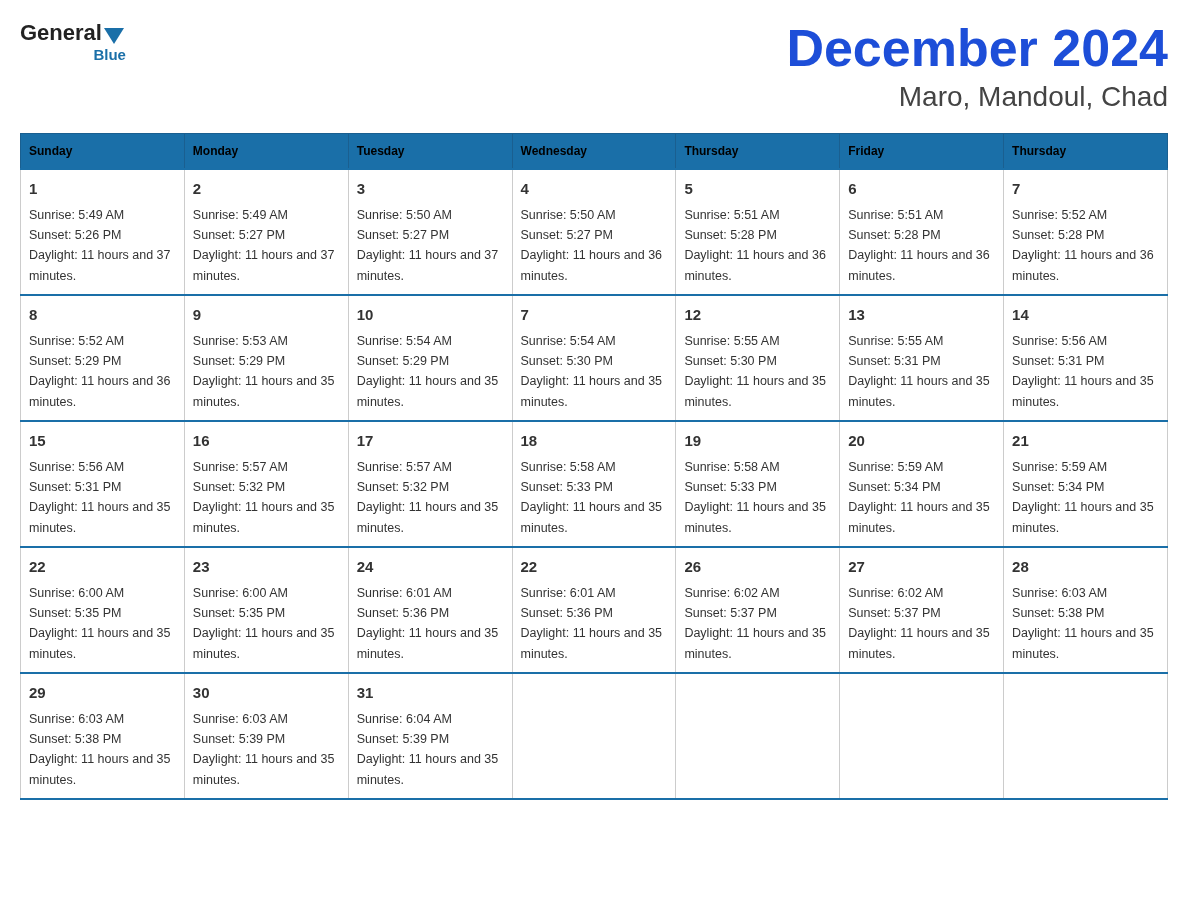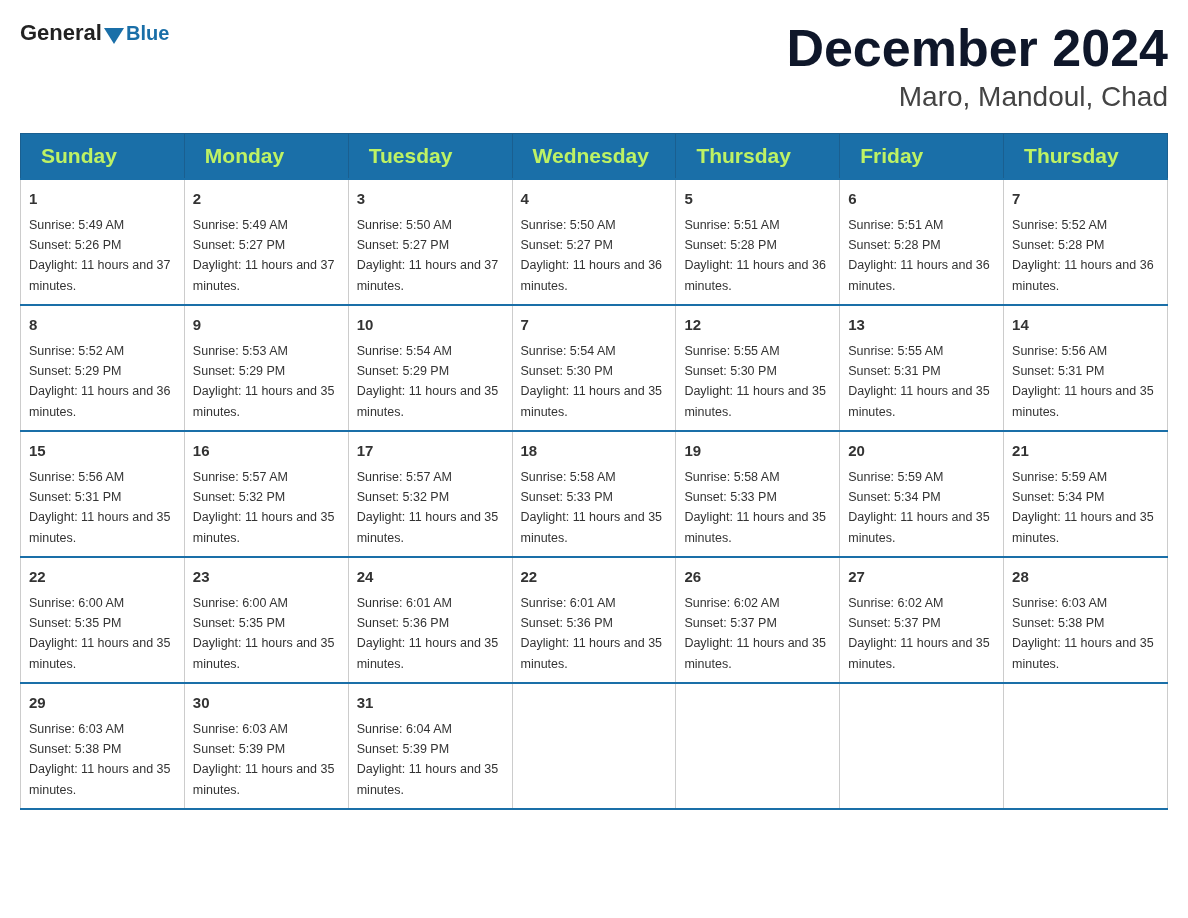--- a/index.html
+++ b/index.html
@@ -11,70 +11,70 @@
       min-height: 918px;
     }
     .header {
       display: flex;
       justify-content: space-between;
       align-items: flex-start;
       margin-bottom: 20px;
     }
     .logo {
       display: flex;
-      flex-direction: row;
-      align-items: center;
+      flex-direction: column;
+      align-items: flex-end;
     }
     .logo-text {
       display: flex;
       align-items: flex-end;
       font-size: 22px;
       font-weight: bold;
       color: #333;
     }
     .logo-general { color: #222; }
     .logo-arrow {
       display: inline-block;
       width: 0;
       height: 0;
       border-left: 10px solid transparent;
       border-right: 10px solid transparent;
       border-top: 16px solid #1a6fa8;
       margin: 0 2px 2px 2px;
     }
     .logo-blue {
       color: #1a6fa8;
-      font-size: 20px;
+      font-size: 15px;
       font-weight: bold;
     }
     .title-section {
       text-align: right;
     }
     .month-title {
       font-size: 52px;
       font-weight: bold;
-      color: #0f172a;
+      color: #1d4ed8;
       line-height: 1.1;
     }
     .location-title {
       font-size: 28px;
       color: #444;
       margin-top: 4px;
     }
     .calendar-table {
       width: 100%;
       border-collapse: collapse;
       border: 1px solid #ccc;
     }
     .calendar-table th {
       background-color: #1a6fa8;
-      color: #bef264;
-      padding: 10px 20px;
+      color: #000000;
+      padding: 10px 8px;
       text-align: left;
-      font-size: 21px;
+      font-size: 12px;
       font-weight: 600;
       border: 1px solid #1a5f90;
     }
     .calendar-table td {
       vertical-align: top;
       padding: 8px;
       border: 1px solid #ccc;
       width: 14.28%;
       min-height: 110px;
       font-size: 13px;

